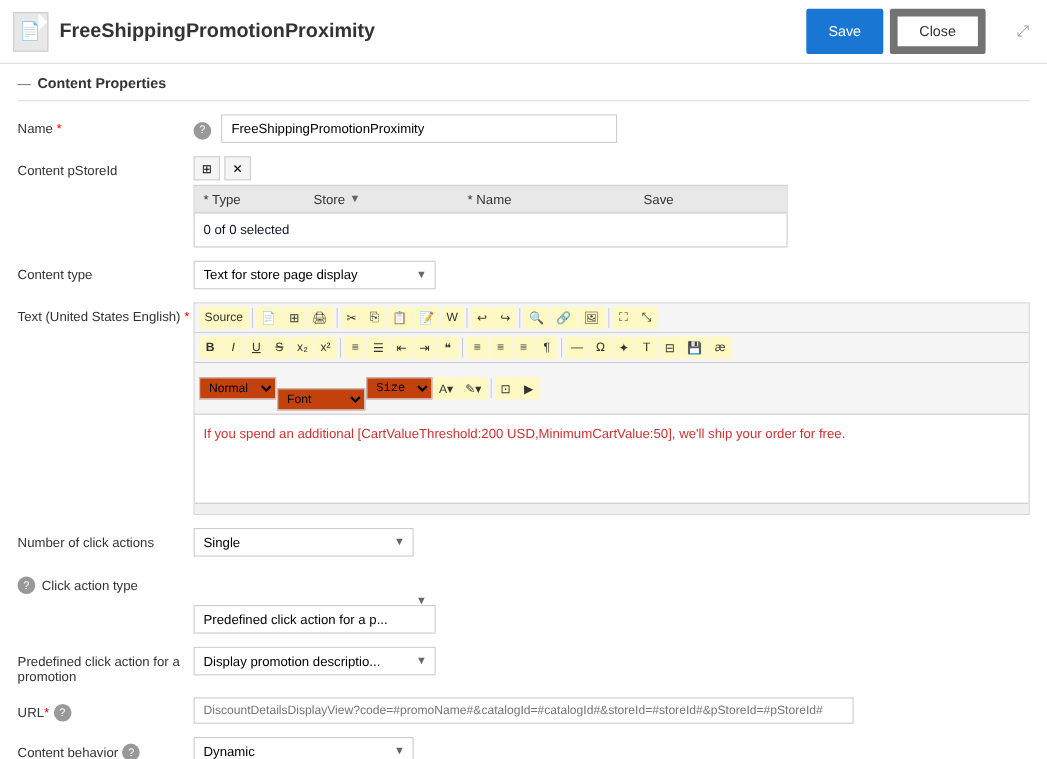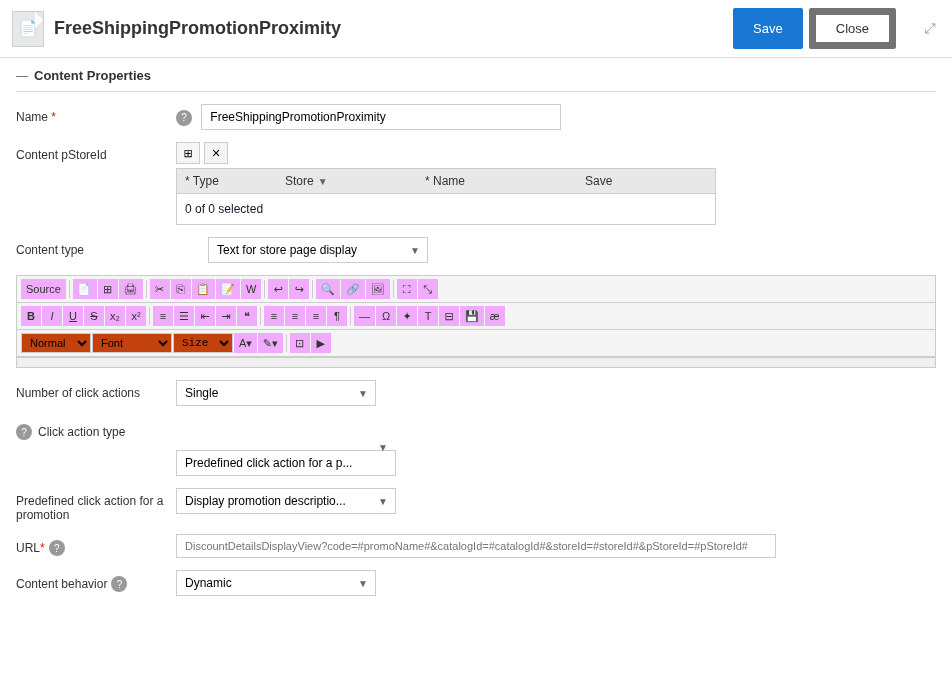--- a/index.html
+++ b/index.html
@@ -56,21 +56,21 @@
     .dropdown-arrow { font-size: 10px; color: #666; }
 
     
     .select-wrap { position: relative; display: inline-block; }
     .select-box { border: 1px solid #ccc; padding: 5px 28px 5px 8px; font-size: 12px; background: #fff; cursor: pointer; min-width: 200px; appearance: none; outline: none; }
     .select-arrow { position: absolute; right: 8px; top: 50%; transform: translateY(-50%); font-size: 10px; color: #666; pointer-events: none; }
 
     
     .rte-container { border: 1px solid #ccc; width: 100%; }
     .rte-toolbar { background: #f5f5f5; border-bottom: 1px solid #ccc; padding: 3px 4px; display: flex; flex-wrap: wrap; gap: 1px; align-items: center; }
-    .rte-btn { background: #f0abfc; border: 1px solid transparent; padding: 2px 4px; cursor: pointer; font-size: 11px; min-width: 20px; height: 20px; display: flex; align-items: center; justify-content: center; color: #333; }
+    .rte-btn { background: #fef9c3; border: 1px solid transparent; padding: 2px 4px; cursor: pointer; font-size: 11px; min-width: 20px; height: 20px; display: flex; align-items: center; justify-content: center; color: #333; }
     .rte-separator { width: 1px; background: #ccc; height: 18px; margin: 0 2px; }
     .rte-select { border: 1px solid #ccc; padding: 2px 4px; font-size: 11px; background: #c2410c; cursor: pointer; }
     .rte-content { min-height: 80px; padding: 8px; font-size: 12px; color: #d32f2f; font-weight: normal; line-height: 1.5; }
 
     
     .url-input { width: 100%; max-width: 600px; padding: 5px 8px; border: 1px solid #ccc; font-size: 11px; color: #999; outline: none; }
 
     .label-with-help { display: flex; align-items: center; }
   </style>
 </head>
@@ -137,31 +137,34 @@
             <span>0 of 0 selected</span>
           </div>
         </div>
       </div>
     </div>
 
     <div class="form-row">
       <div class="form-label">Content type</div>
       <div class="form-control-wrap">
         <div class="select-wrap">
-          <select class="select-box" style="min-width:220px;margin-left:32px;">
+          <select class="select-box" style="min-width:220px;">
             <option>Text for store page display</option>
             <option>Image</option>
             <option>Video</option>
           </select>
           <span class="select-arrow">▼</span>
         </div>
       </div>
     </div>
 
     <div class="form-row">
+      <div class="form-label">
+        <span>Text (United States English)</span> <span class="required">*</span>
+      </div>
       <div class="form-control-wrap">
         <div class="rte-container">
 
           <div class="rte-toolbar">
             <button class="rte-btn">Source</button>
             <div class="rte-separator"></div>
             <button class="rte-btn">📄</button>
             <button class="rte-btn">⊞</button>
             <button class="rte-btn">🖨</button>
             <div class="rte-separator"></div>
@@ -218,36 +221,37 @@
             <button class="rte-btn">æ</button>
           </div>
 
           <div class="rte-toolbar">
             <div class="select-wrap">
               <select class="rte-select" style="min-width:70px;">
                 <option>Normal</option>
               </select>
             </div>
             <div class="select-wrap">
-              <select class="rte-select" style="min-width:80px;">
+              <select class="rte-select" style="min-width:80px;margin-top:20px;">
                 <option>Font</option>
               </select>
             </div>
             <div class="select-wrap">
               <select class="rte-select" style="min-width:60px;font-family:Liberation Mono, monospace;">
                 <option>Size</option>
               </select>
             </div>
             <button class="rte-btn">A▾</button>
             <button class="rte-btn">✎▾</button>
             <div class="rte-separator"></div>
             <button class="rte-btn">⊡</button>
             <button class="rte-btn">▶</button>
           </div>
 
+          <div class="rte-content" contenteditable="true" style="">If you spend an additional [CartValueThreshold:200 USD,MinimumCartValue:50], we'll ship your order for free.</div>
 
           <div style="height:10px;background:#f0f0f0;border-top:1px solid #ccc;"></div>
         </div>
       </div>
     </div>
 
     <div class="form-row">
       <div class="form-label">Number of click actions</div>
       <div class="form-control-wrap">
         <div class="select-wrap">

